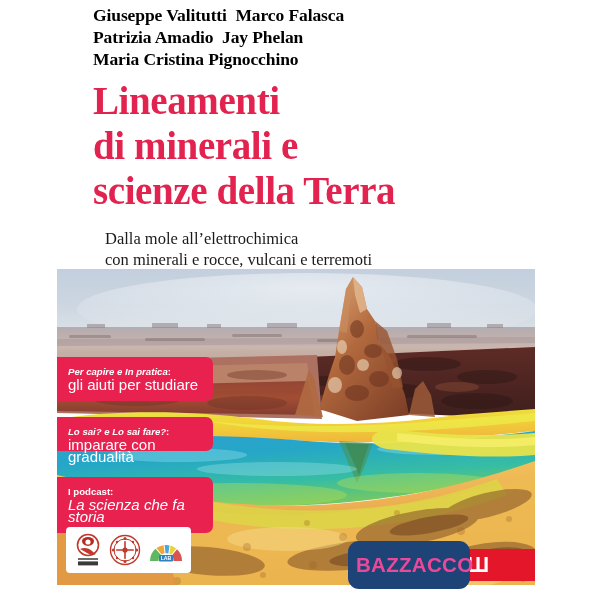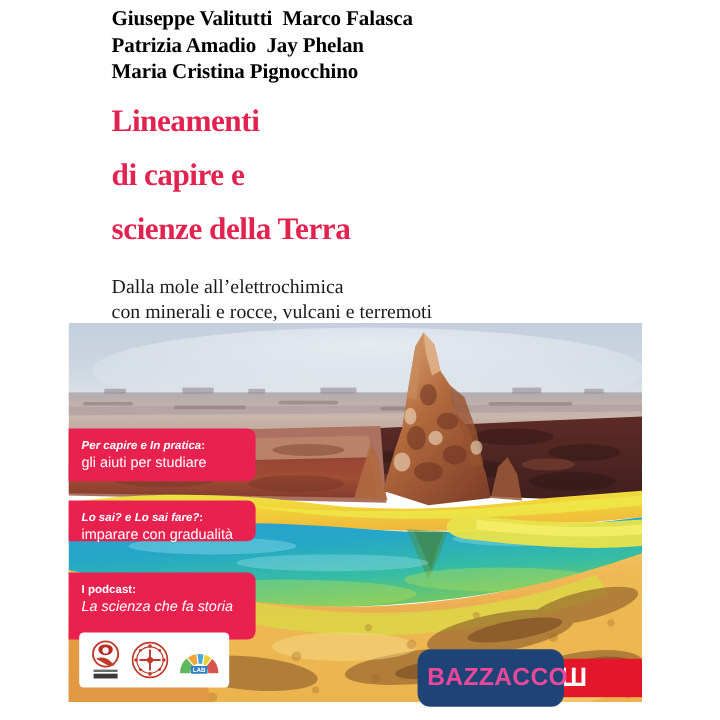--- a/index.html
+++ b/index.html
@@ -40,41 +40,41 @@
   .authors div { white-space: pre; }
 
   
   .title {
     position: absolute;
     left: 93px;
     top: 78px;
     width: 470px;
     font-family: "Liberation Serif", serif;
     font-weight: bold;
-    font-size: 26px;
+    font-size: 39px;
     line-height: 45px;
     color: #e3234f;
     letter-spacing: -0.4px;
   }
   .title .tline { white-space: pre; display: block; }
 
   
   .subtitle {
     position: absolute;
     left: 93px;
     top: 228px;
     width: 430px;
     font-family: "Liberation Serif", serif;
     font-weight: normal;
     font-size: 16.5px;
     line-height: 21px;
     color: #1a1a1a;
     z-index: 6;
   }
-  .subtitle div { white-space: pre; }
+  .subtitle div { white-space: pre; margin-left: 12px; }
 
   
   .photo {
     position: absolute;
     left: 57px;
     top: 269px;
     width: 478px;
     height: 316px;
     overflow: hidden;
   }
@@ -100,21 +100,21 @@
     font-family: "Liberation Sans", sans-serif;
     font-weight: bold;
     font-style: italic;
     font-size: 9.6px;
     line-height: 12.5px;
     white-space: nowrap;
   }
   .fb-title .roman { font-style: normal; }
   .fb-sub {
     font-family: "Liberation Sans", sans-serif;
-    font-size: 12px;
+    font-size: 15px;
     line-height: 12.5px;
     font-weight: normal;
   }
   .fb-sub .ital { font-style: italic; }
 
   
   .logo-panel {
     position: absolute;
     left: 9px;
     top: 258px;
@@ -183,21 +183,21 @@
 <div id="cover">
 
   <div class="authors">
     <div>Giuseppe Valitutti  Marco Falasca</div>
     <div>Patrizia Amadio  Jay Phelan</div>
     <div>Maria Cristina Pignocchino</div>
   </div>
 
   <div class="title">
     <span class="tline">Lineamenti</span>
-    <span class="tline">di capire e</span>
+    <span class="tline">di minerali e</span>
     <span class="tline">scienze della Terra</span>
   </div>
 
   <div class="photo">
     <svg width="478" height="316" viewBox="0 0 478 316" xmlns="http://www.w3.org/2000/svg">
       <defs>
         <linearGradient id="skyG" x1="0" y1="0" x2="0" y2="1">
           <stop offset="0%" stop-color="#c3cfdd"></stop>
           <stop offset="55%" stop-color="#ccd6e1"></stop>
           <stop offset="100%" stop-color="#dbe1e6"></stop>

